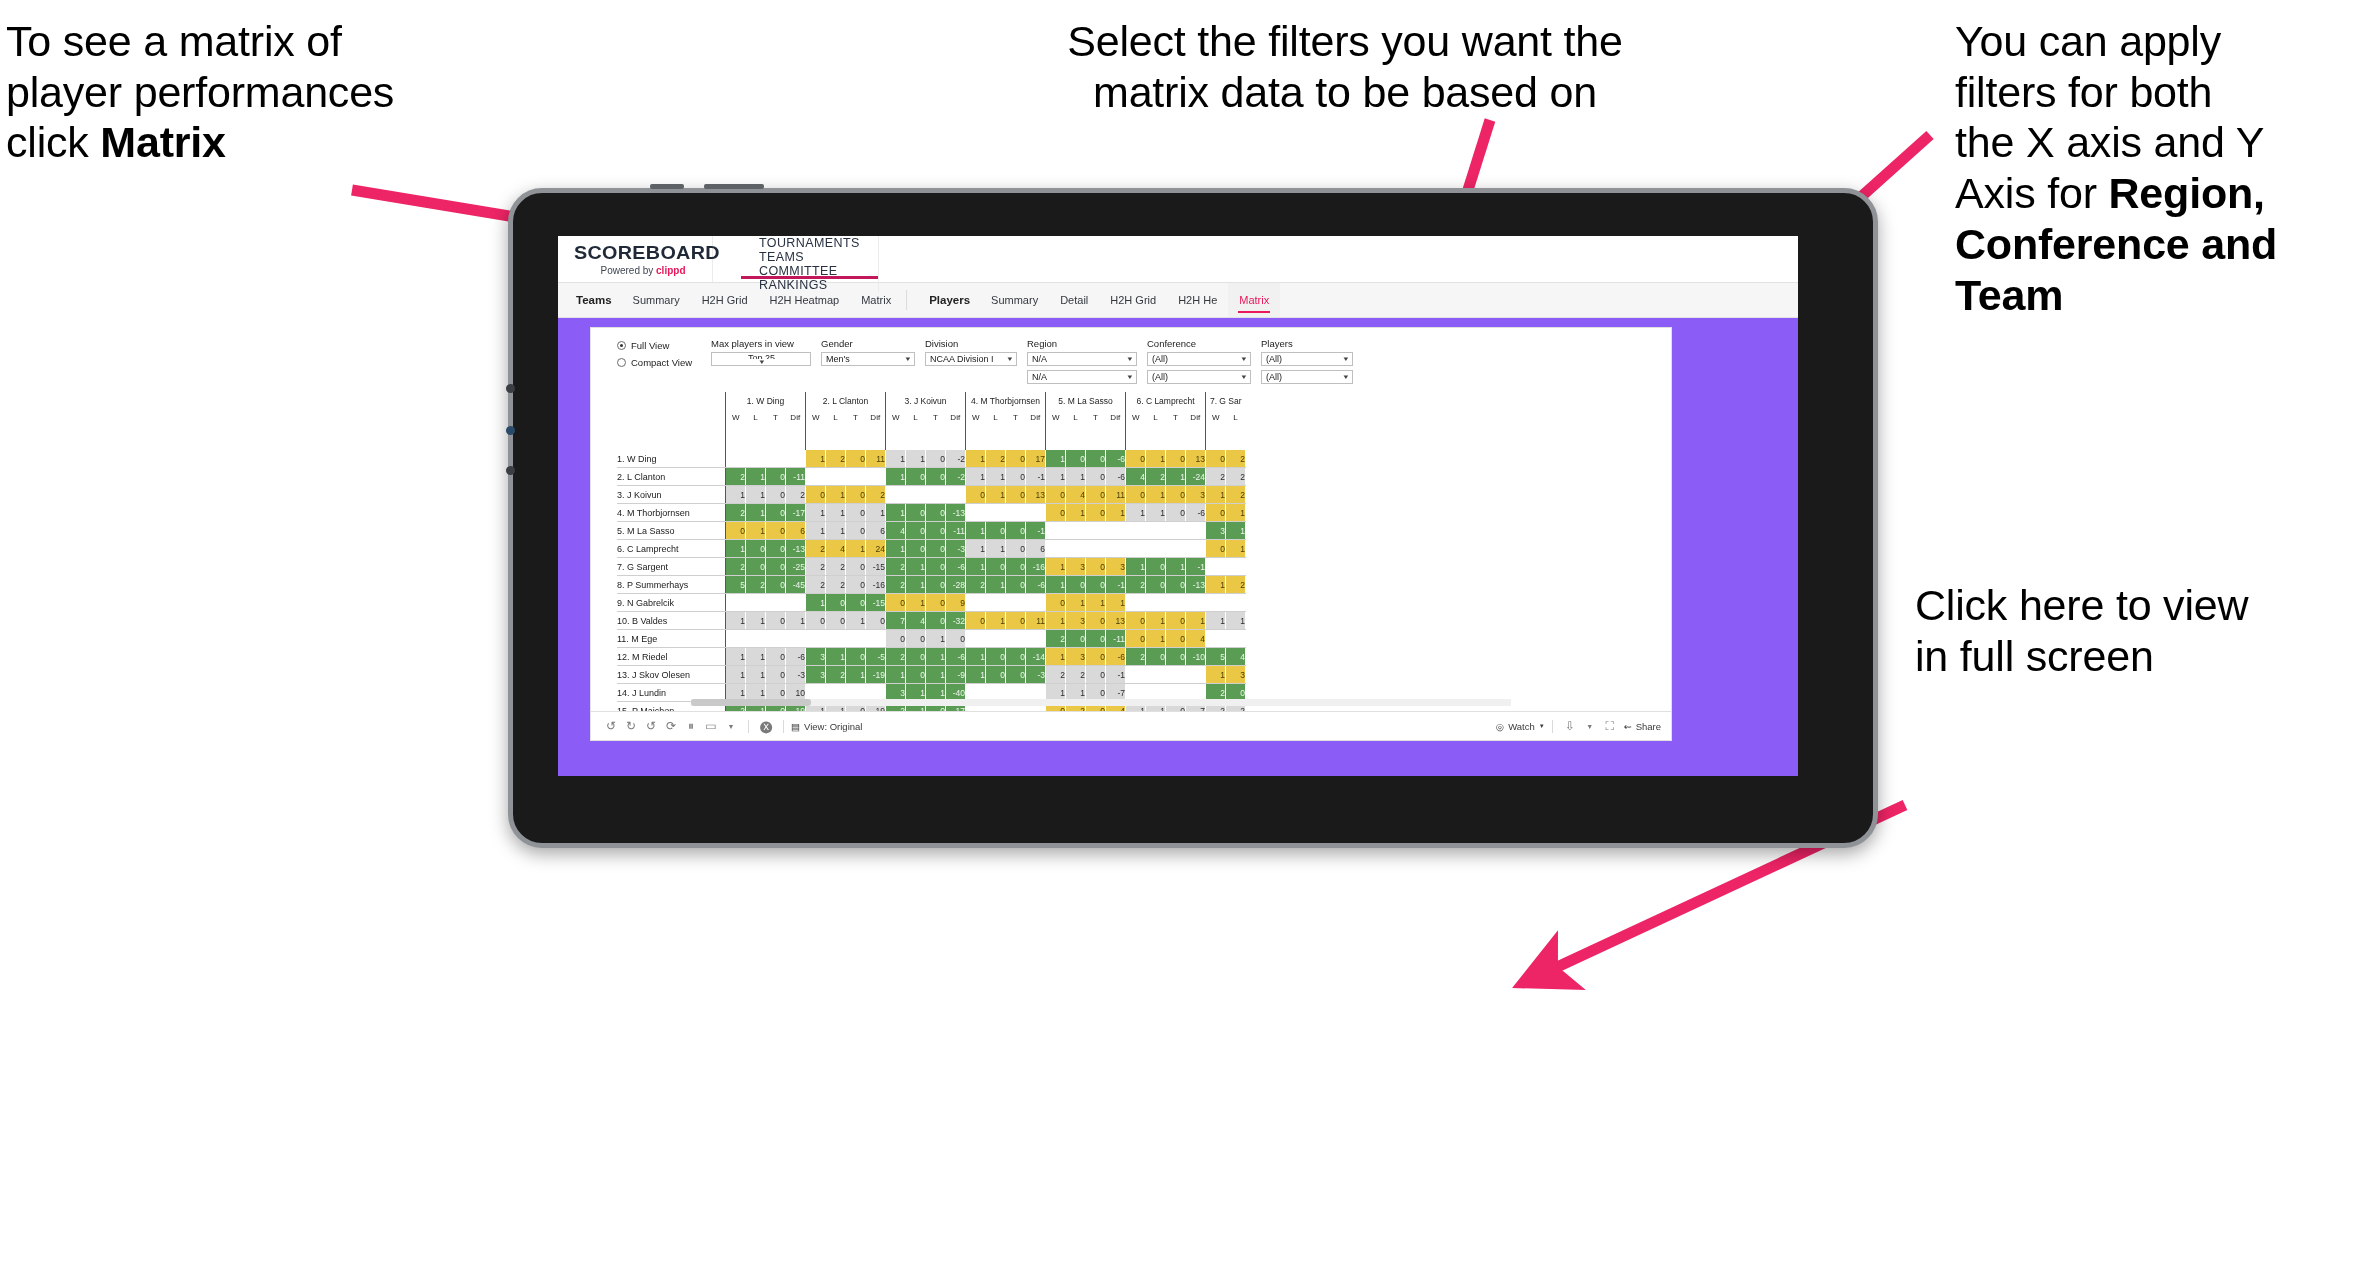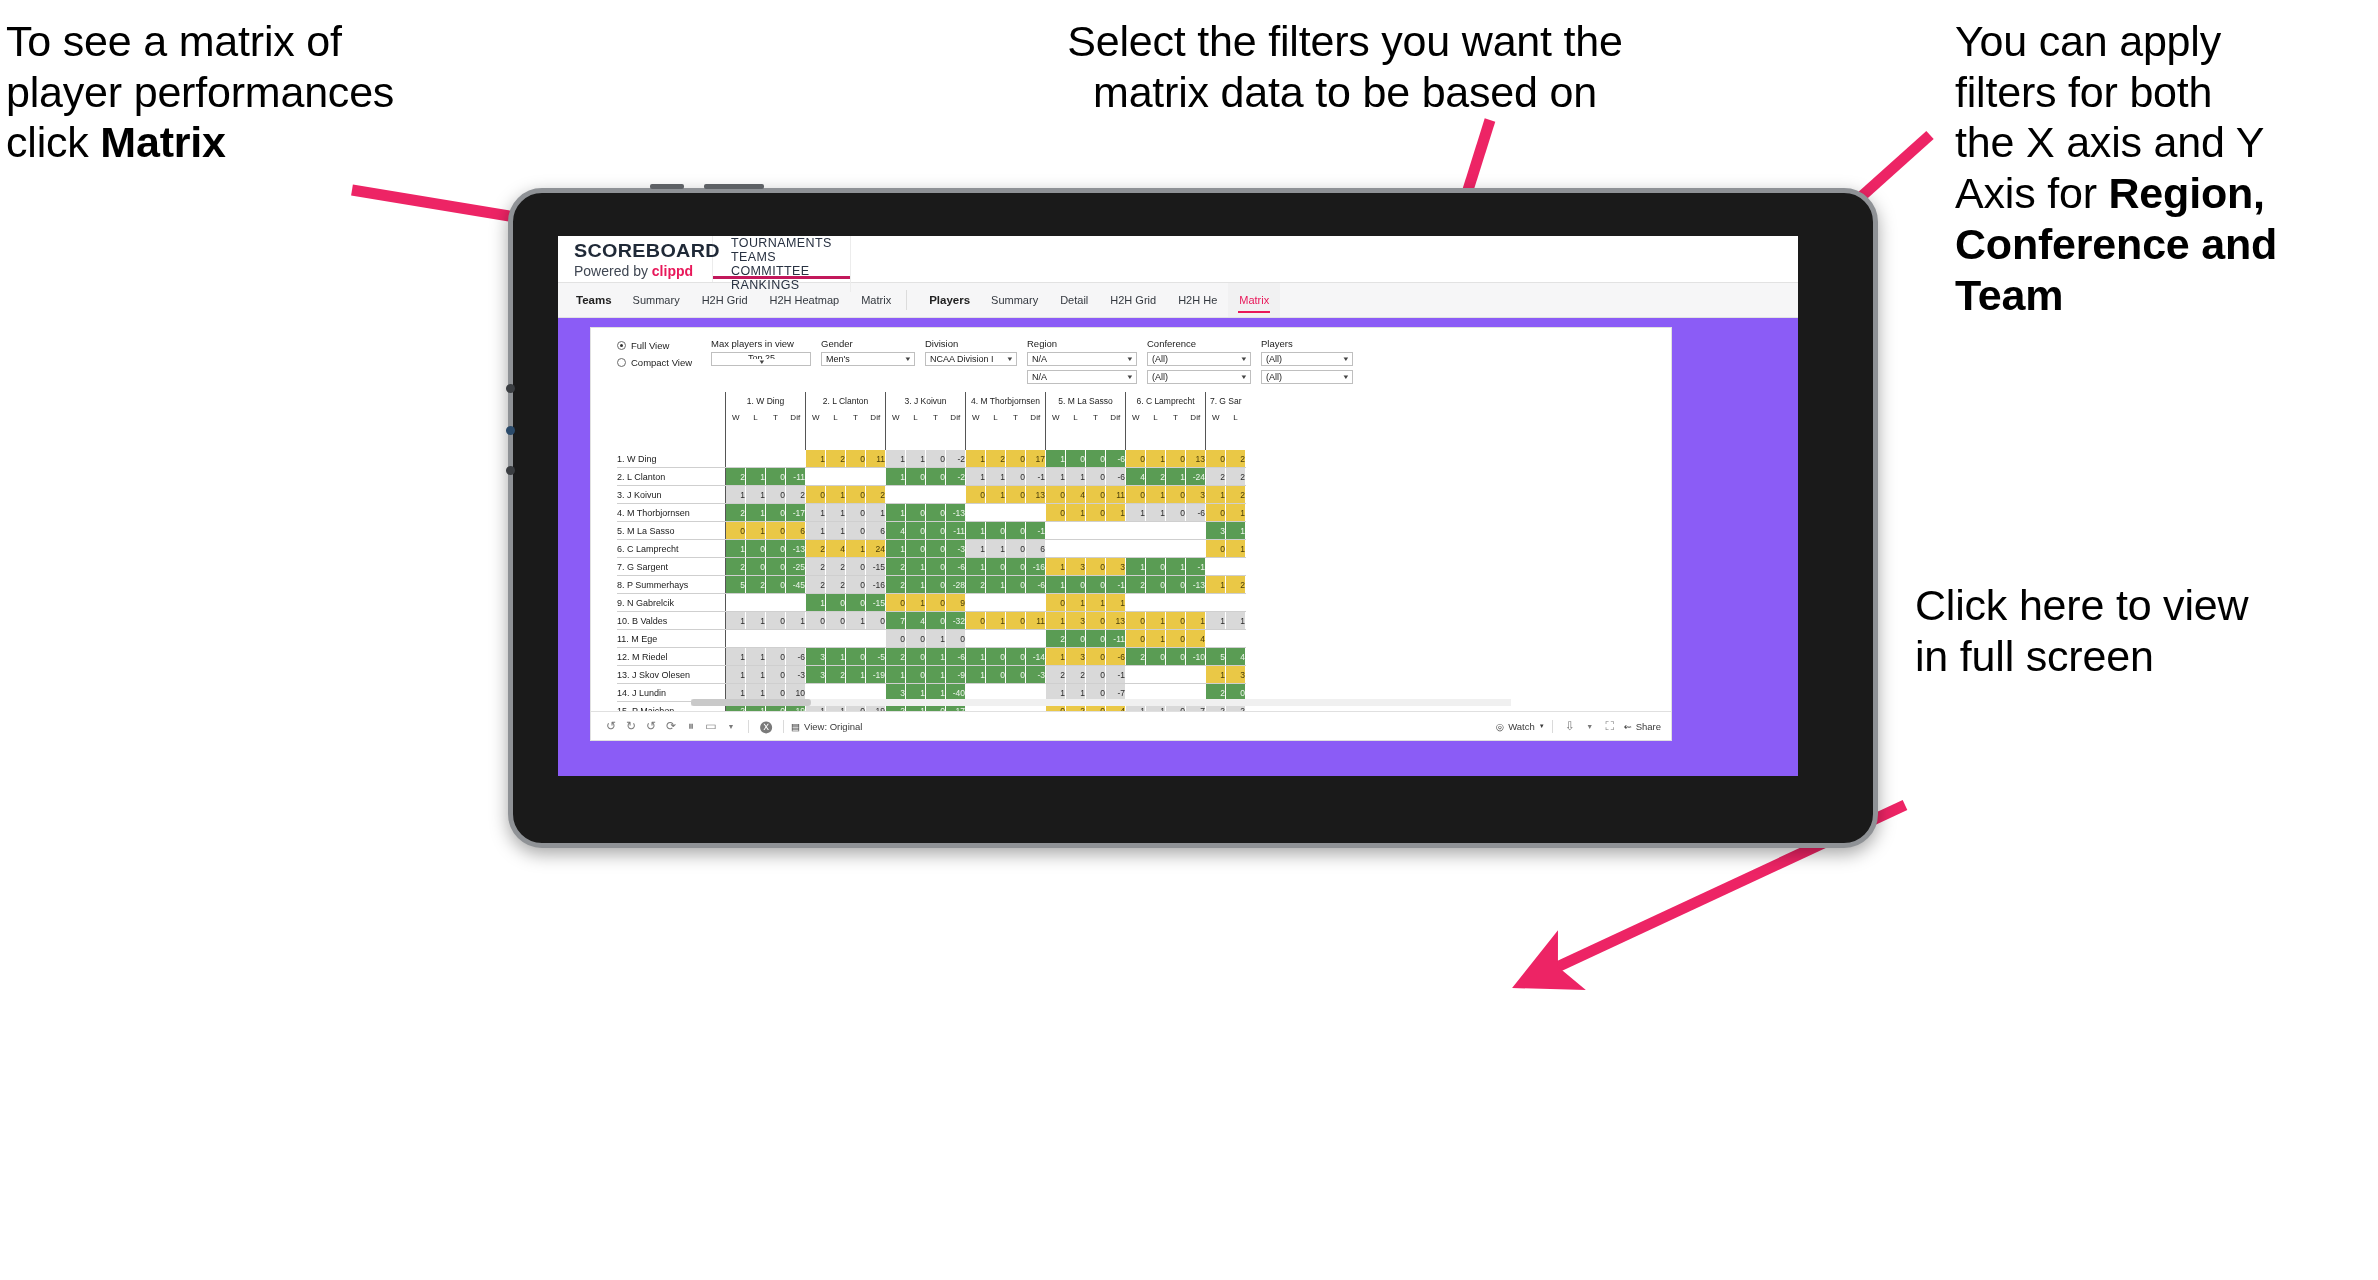--- a/index.html
+++ b/index.html
@@ -49,32 +49,32 @@
 
   
   #screen{
     position:absolute;left:50px;top:48px;width:1240px;height:540px;
     background:#ffffff;overflow:hidden;
   }
 
   
   .site-header{
     height:46px;background:#fff;border-bottom:1px solid #e2e2e2;
-    display:flex;align-items:stretch;
+    display:flex;align-items:stretch;gap:28px;
   }
   .brand{
     width:155px;display:flex;flex-direction:column;justify-content:center;
     padding-left:16px;border-right:1px solid #ececec;box-sizing:border-box;
   }
   .brand-name{
     font-family:"Liberation Sans", sans-serif;
     font-weight:700;font-size:19px;letter-spacing:0.3px;color:#1f2937;
     transform:scaleX(1.04);transform-origin:left;
   }
-  .brand-sub{font-size:14px;color:#3f4652;margin-top:1px;}
+  .brand-sub{font-size:10px;color:#3f4652;margin-top:1px;text-align:center;}
   .brand-sub .pw{color:#e8185a;font-weight:700;}
   .topnav{display:flex;align-items:stretch;flex-direction:column;}
   .topnav-item{
     display:flex;align-items:center;padding:0 18px;font-size:12.5px;
     color:#283141;letter-spacing:.4px;border-right:1px solid #ececec;
     position:relative;
   }
   .topnav-item.active:after{
     content:"";position:absolute;left:0;right:0;bottom:-1px;height:3px;background:#c2185b;
   }

